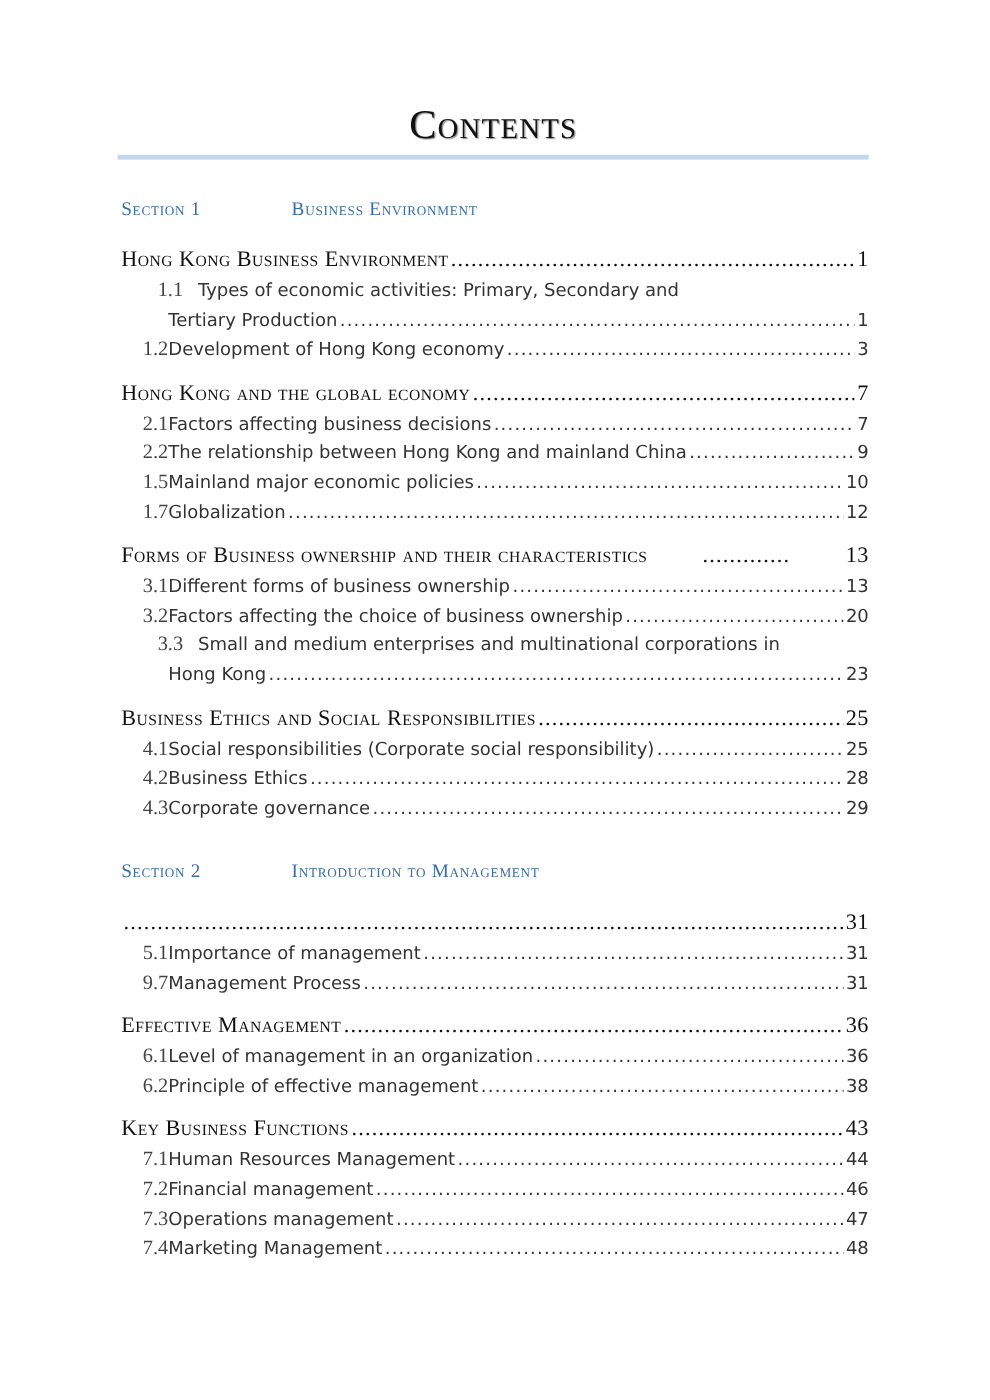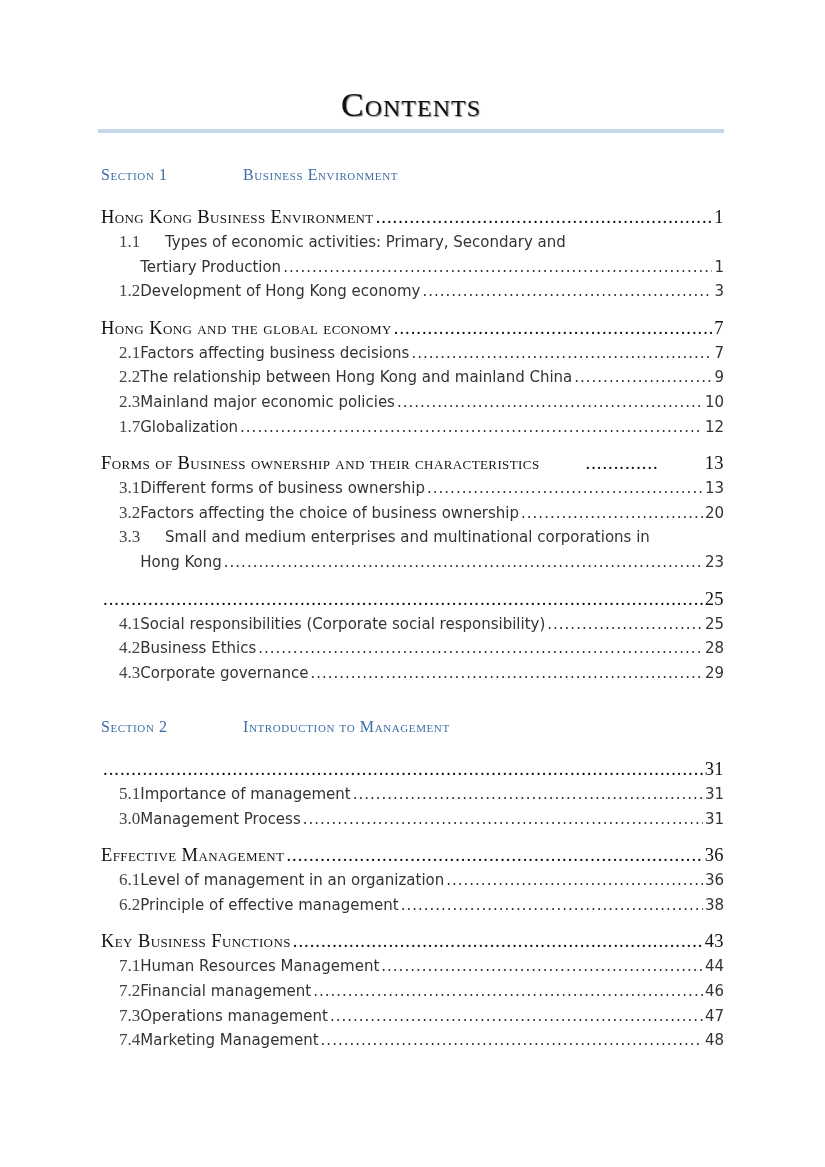--- a/index.html
+++ b/index.html
@@ -13,21 +13,21 @@
     }
     .rule { position: absolute; left: 98px; width: 626px; top: 129px; height: 4px; background: #c3d8ea; }
     .sec-head {
       position: absolute; left: 101px; font-family: "Liberation Serif", serif;
       font-size: 16px; font-variant: small-caps; color: #3a6ea5; letter-spacing: 0.6px; white-space: nowrap;
     }
     .sec-head .num { display: inline-block; width: 142px; }
     .toc { position: absolute; left: 101px; width: 623px; font-family: "DejaVu Sans", sans-serif; color: #222; }
     .row { display: flex; align-items: baseline; white-space: nowrap; overflow: hidden; }
     .chap { font-family: "Liberation Serif", serif; font-variant: small-caps; font-size: 18.5px; letter-spacing: 0.4px; height: 25px; color: #111; }
-    .sub { font-size: 15px; height: 24.6px; color: #333; }
+    .sub { font-size: 15px; height: 24.6px; color: #333; text-align: center; }
     .sub .n { display: inline-block; width: 64px; padding-left: 18px; box-sizing: border-box; font-family: "Liberation Serif", serif; font-size: 17px; color: #444; }
     .sub.cont .n { visibility: hidden; }
     .lbl { flex: 0 0 auto; }
     .dots { flex: 1 1 auto; overflow: hidden; margin: 0 2px; }
     .dots::after { content: "............................................................................................................................................................................................................................................"; letter-spacing: 1px; }
     .pg { flex: 0 0 auto; }
     .sub .pg { font-size: 15px; }
   </style>
 </head>
 <body>
@@ -70,21 +70,21 @@
           <span class="dots"></span>
           <span class="pg">7</span>
         </div>
         <div class="row sub">
           <span class="n">2.2</span>
           <span class="lbl">The relationship between Hong Kong and mainland China</span>
           <span class="dots"></span>
           <span class="pg">9</span>
         </div>
         <div class="row sub">
-          <span class="n">2.3</span>
+          <span class="n">1.5</span>
           <span class="lbl">Mainland major economic policies</span>
           <span class="dots"></span>
           <span class="pg">10</span>
         </div>
         <div class="row sub">
           <span class="n">1.7</span>
           <span class="lbl">Globalization</span>
           <span class="dots"></span>
           <span class="pg">12</span>
         </div>
@@ -109,20 +109,21 @@
           <span class="n">3.3</span>
           <span class="lbl">Small and medium enterprises and multinational corporations in</span>
         </div>
         <div class="row sub cont">
           <span class="n">3.3</span>
           <span class="lbl">Hong Kong</span>
           <span class="dots"></span>
           <span class="pg">23</span>
         </div>
         <div class="row chap" style="margin-top: 12px;">
+          <span class="lbl">Business Ethics and Social Responsibilities</span>
           <span class="dots"></span>
           <span class="pg">25</span>
         </div>
         <div class="row sub">
           <span class="n">4.1</span>
           <span class="lbl">Social responsibilities (Corporate social responsibility)</span>
           <span class="dots"></span>
           <span class="pg">25</span>
         </div>
         <div class="row sub">
@@ -144,21 +145,21 @@
           <span class="dots"></span>
           <span class="pg">31</span>
         </div>
         <div class="row sub">
           <span class="n">5.1</span>
           <span class="lbl">Importance of management</span>
           <span class="dots"></span>
           <span class="pg">31</span>
         </div>
         <div class="row sub">
-          <span class="n">3.0</span>
+          <span class="n">9.7</span>
           <span class="lbl">Management Process</span>
           <span class="dots"></span>
           <span class="pg">31</span>
         </div>
         <div class="row chap" style="margin-top: 12px;">
           <span class="lbl">Effective Management</span>
           <span class="dots"></span>
           <span class="pg">36</span>
         </div>
         <div class="row sub">

